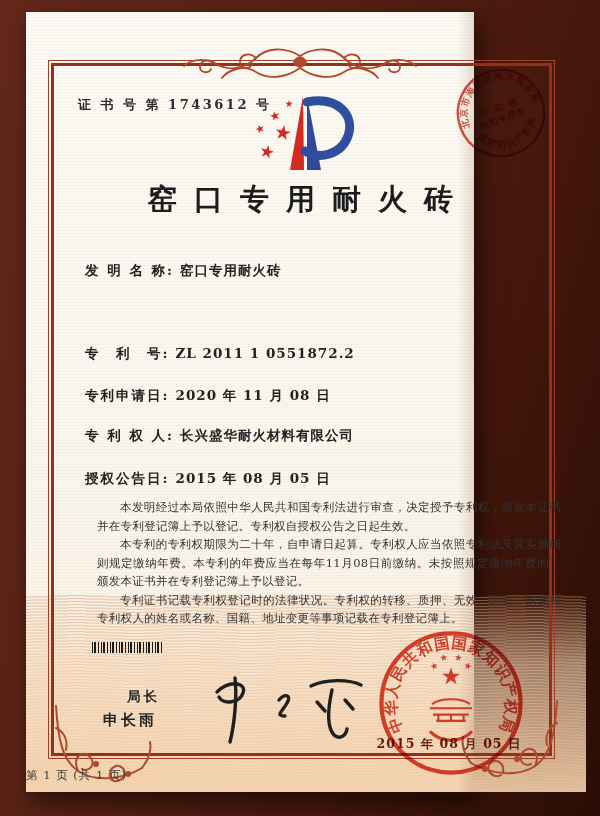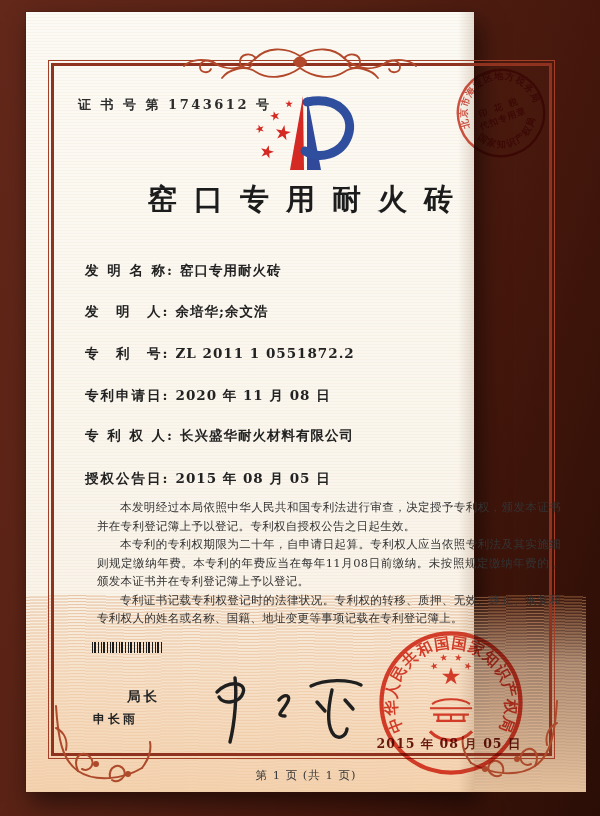--- a/index.html
+++ b/index.html
@@ -55,32 +55,32 @@
   }
   .bodytext p{
     margin:0;font-size:11.5px;line-height:18.5px;letter-spacing:.3px;
     text-indent:2em;text-align:justify;
   }
   .barcode{
     position:absolute;left:66px;top:630px;width:70px;height:11px;
     background:repeating-linear-gradient(90deg,#1c1c1c 0 1px,transparent 1px 2px,#1c1c1c 2px 4px,transparent 4px 6px,#1c1c1c 6px 7px,transparent 7px 9px);
   }
   .officer-title{position:absolute;left:77px;top:676px;font-family:"DejaVu Sans","Liberation Sans",sans-serif;font-size:13.5px;font-weight:700;letter-spacing:3px;color:#222;margin-left:24px;}
-  .officer-name{position:absolute;left:67px;top:699px;font-family:Liberation Sans, sans-serif;font-size:12px;font-weight:700;letter-spacing:3px;color:#222;}
+  .officer-name{position:absolute;left:77px;top:699px;font-family:Liberation Sans, sans-serif;font-size:15px;font-weight:700;letter-spacing:3px;color:#222;}
   .signature{position:absolute;left:169px;top:658px;width:190px;height:80px;}
   .seal{position:absolute;mix-blend-mode:multiply;}
   .seal-issuing{left:346px;top:612px;width:158px;height:158px;opacity:.9;}
   .seal-tax{left:426px;top:52px;width:98px;height:98px;transform:rotate(-20deg);opacity:.85;}
   .seal-date{
     position:absolute;left:348px;top:724px;width:150px;text-align:center;
     font-size:12.5px;font-weight:700;letter-spacing:1px;color:#6e1d10;
     mix-blend-mode:multiply;
   }
   .footer{
-    position:absolute;left:0;top:756px;width:560px;text-align:center;
+    position:absolute;left:0;top:756px;width:560px;text-align:left;
     font-size:11.5px;color:#3a3a3a;letter-spacing:1px;
   }
   svg text{font-family:"DejaVu Serif","Liberation Serif",serif;}
 </style>
 </head>
 <body>
 
 <div class="page">
   <div class="texture"></div>
   <div class="guilloche"></div>
@@ -146,23 +146,20 @@
       <use href="#star" transform="translate(17,37) scale(4.5) rotate(-20)"></use>
       <use href="#star" transform="translate(24,60) scale(7) rotate(15)"></use>
     </g>
   </svg>
 
   <div class="title">窑口专用耐火砖</div>
 
   <div class="field" style="top:250px">
     <span class="lbl">发 明 名 称:</span><span class="val">窑口专用耐火砖</span>
   </div>
-  <div class="field" style="top:291px">
-    <span class="lbl">发　明　人:</span><span class="val">余培华;余文浩</span>
-  </div>
   <div class="field" style="top:333px">
     <span class="lbl">专　利　号:</span><span class="val">ZL 2011 1 0551872.2</span>
   </div>
   <div class="field" style="top:375px">
     <span class="lbl">专利申请日:</span><span class="val">2020 年 11 月 08 日</span>
   </div>
   <div class="field" style="top:415px">
     <span class="lbl">专 利 权 人:</span><span class="val">长兴盛华耐火材料有限公司</span>
   </div>
   <div class="field" style="top:458px">

